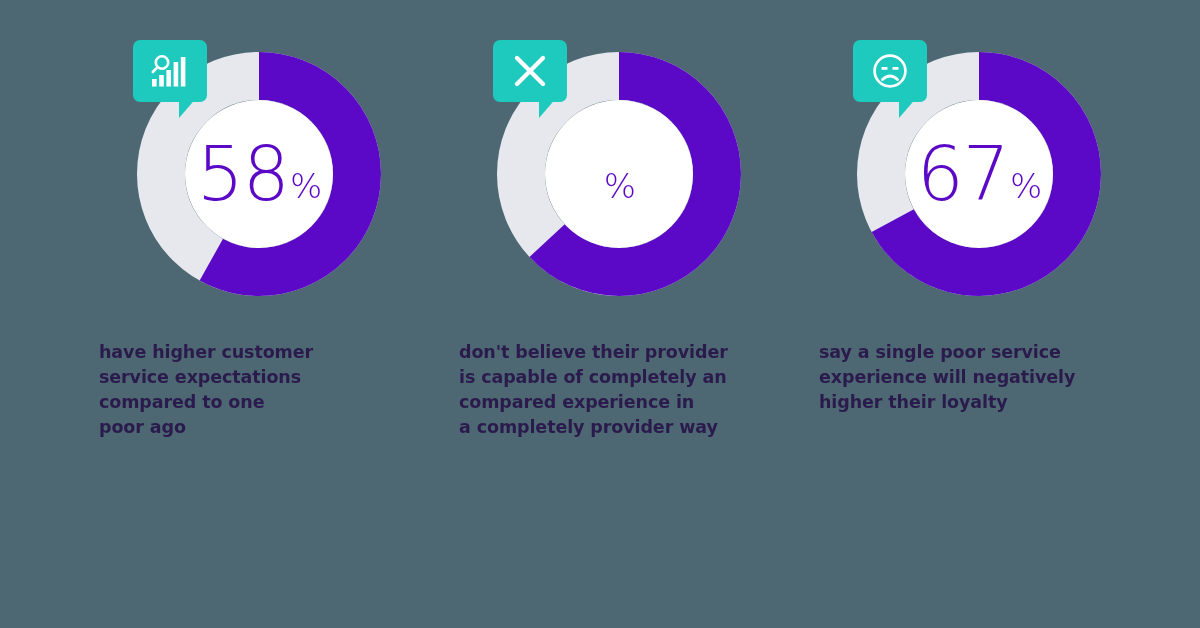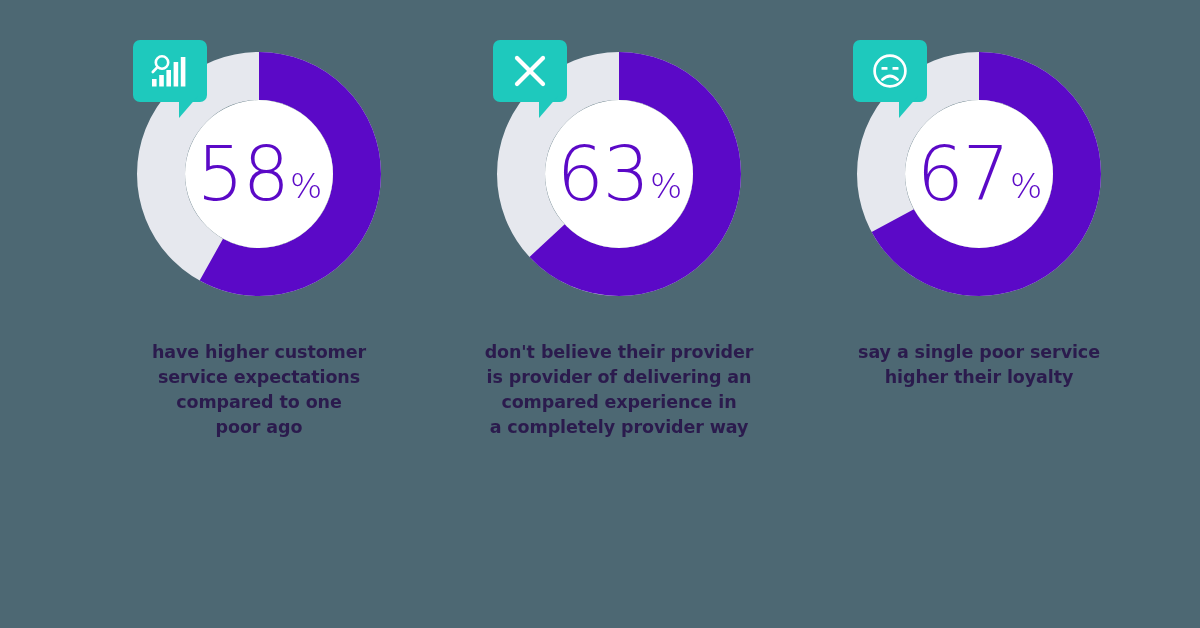--- a/index.html
+++ b/index.html
@@ -125,21 +125,20 @@
   }
 
   .badge-icon svg {
     display: block;
   }
 
   
   .caption {
     margin-top: 44px;
     width: 320px;
-    text-align: center;
     color: #2b1b4d;
     font-family: "DejaVu Sans", sans-serif;
     font-size: 17.5px;
     font-weight: bold;
     line-height: 1.42;
     letter-spacing: -0.1px;
   }
 
   .caption-line {
     display: block;
@@ -189,39 +188,38 @@
   </div>
 
   <div class="stat-column">
     <div class="donut-wrap">
       <svg class="donut" viewBox="0 0 244 244">
         <circle cx="122" cy="122" r="98" fill="none" stroke="#e6e8ee" stroke-width="48"></circle>
         <circle class="arc" id="arc2" cx="122" cy="122" r="98" fill="none" stroke="#5b09c7" stroke-width="48" transform="rotate(-90 122 122)" stroke-dasharray="387.92 227.83"></circle>
         <circle cx="122" cy="122" r="74" fill="#ffffff"></circle>
       </svg>
       <div class="donut-center-label">
-        <span class="pct-number">63</span>
         <span class="pct-sign">%</span>
       </div>
 
       <div class="badge">
         <div class="badge-body"></div>
         <div class="badge-tail"></div>
         <div class="badge-icon">
           <svg width="34" height="34" viewBox="0 0 34 34">
             <line x1="4" y1="4" x2="30" y2="30" stroke="#ffffff" stroke-width="4.2" stroke-linecap="round"></line>
             <line x1="30" y1="4" x2="4" y2="30" stroke="#ffffff" stroke-width="4.2" stroke-linecap="round"></line>
           </svg>
         </div>
       </div>
     </div>
 
     <div class="caption">
       <span class="caption-line">don't believe their provider</span>
-      <span class="caption-line">is provider of delivering an</span>
+      <span class="caption-line">is capable of completely an</span>
       <span class="caption-line">compared experience in</span>
       <span class="caption-line">a completely provider way</span>
     </div>
   </div>
 
   <div class="stat-column">
     <div class="donut-wrap">
       <svg class="donut" viewBox="0 0 244 244">
         <circle cx="122" cy="122" r="98" fill="none" stroke="#e6e8ee" stroke-width="48"></circle>
         <circle class="arc" id="arc3" cx="122" cy="122" r="98" fill="none" stroke="#5b09c7" stroke-width="48" transform="rotate(-90 122 122)" stroke-dasharray="412.55 203.20"></circle>
@@ -241,17 +239,18 @@
             <rect x="10.5" y="15" width="6" height="2.8" rx="0.6" fill="#ffffff"></rect>
             <rect x="21.5" y="15" width="6" height="2.8" rx="0.6" fill="#ffffff"></rect>
             <path d="M11.5 27.5 Q19 20.5 26.5 27.5" fill="none" stroke="#ffffff" stroke-width="2.8" stroke-linecap="round"></path>
           </svg>
         </div>
       </div>
     </div>
 
     <div class="caption">
       <span class="caption-line">say a single poor service</span>
+      <span class="caption-line">experience will negatively</span>
       <span class="caption-line">higher their loyalty</span>
     </div>
   </div>
 
 </div>
 
 </body></html>

